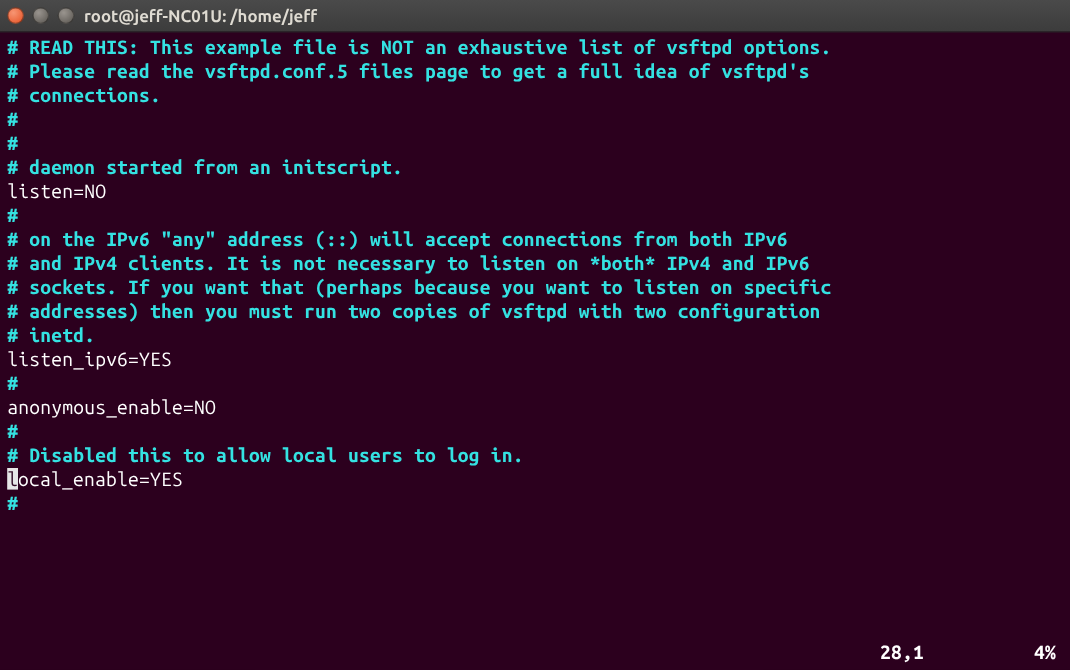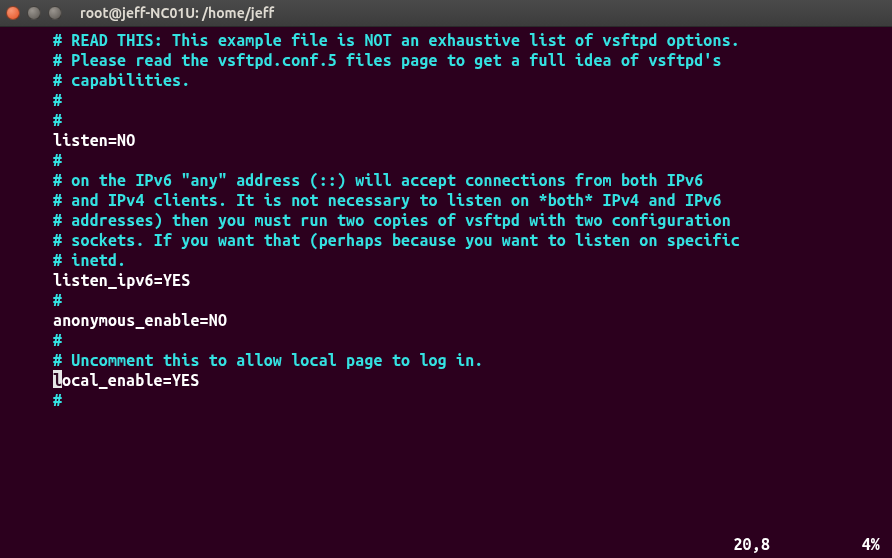--- a/index.html
+++ b/index.html
@@ -30,34 +30,34 @@
       display: inline-block;
       border: 1px solid rgba(0,0,0,0.4);
     }
     .btn-close { background: radial-gradient(circle at 35% 30%, #f79674, #e55224); }
     .btn-min   { background: radial-gradient(circle at 35% 30%, #9a958f, #595550); }
     .btn-max   { background: radial-gradient(circle at 35% 30%, #9a958f, #595550); }
     .title-text {
       color: #dfdbd2;
       font-size: 14px;
       font-weight: bold;
-      margin-left: 18px;
+      margin-left: 8px;
       font-family: "Ubuntu", "DejaVu Sans", sans-serif;
     }
     .terminal {
       padding: 3px 6px;
       font-size: 16px;
       line-height: 20px;
       letter-spacing: 0.2px;
       position: relative;
       height: calc(558px - 27px);
     }
-    .line { white-space: pre; color: #e6e6e6; margin-left: 47px; }
+    .line { white-space: pre; color: #e6e6e6; }
     .comment { color: #34e2e2; font-weight: bold; }
-    .setting { color: #ffffff; font-weight: bold; }
+    .setting { color: #ffffff; font-weight: normal; }
     .cursor {
       display: inline-block;
       width: 9px;
       height: 18px;
       background: #e6e6e6;
       color: #300a24;
       vertical-align: text-bottom;
       margin-bottom: 1px;
     }
     .status {
@@ -78,32 +78,33 @@
     <span class="btn-circle btn-close"></span>
     <span class="btn-circle btn-min"></span>
     <span class="btn-circle btn-max"></span>
   </div>
   <div class="title-text">root@jeff-NC01U: /home/jeff</div>
 </div>
 
 <div class="terminal">
   <div class="line comment"># READ THIS: This example file is NOT an exhaustive list of vsftpd options.</div>
   <div class="line comment"># Please read the vsftpd.conf.5 files page to get a full idea of vsftpd's</div>
-  <div class="line comment"># capabilities.</div>
+  <div class="line comment"># connections.</div>
   <div class="line comment">#</div>
   <div class="line comment">#</div>
+  <div class="line comment"># daemon started from an initscript.</div>
   <div class="line setting">listen=NO</div>
   <div class="line comment">#</div>
   <div class="line comment"># on the IPv6 "any" address (::) will accept connections from both IPv6</div>
   <div class="line comment"># and IPv4 clients. It is not necessary to listen on *both* IPv4 and IPv6</div>
+  <div class="line comment"># sockets. If you want that (perhaps because you want to listen on specific</div>
   <div class="line comment"># addresses) then you must run two copies of vsftpd with two configuration</div>
-  <div class="line comment"># sockets. If you want that (perhaps because you want to listen on specific</div>
   <div class="line comment"># inetd.</div>
   <div class="line setting">listen_ipv6=YES</div>
   <div class="line comment">#</div>
   <div class="line setting">anonymous_enable=NO</div>
   <div class="line comment">#</div>
-  <div class="line comment"># Uncomment this to allow local page to log in.</div>
+  <div class="line comment"># Disabled this to allow local users to log in.</div>
   <div class="line setting"><span class="cursor">l</span><span>ocal_enable=YES</span></div>
   <div class="line comment">#</div>
 
-  <div class="status"><span>20,8</span>          <span>4%</span></div>
+  <div class="status"><span>28,1</span>          <span>4%</span></div>
 </div>
 
 </body></html>

